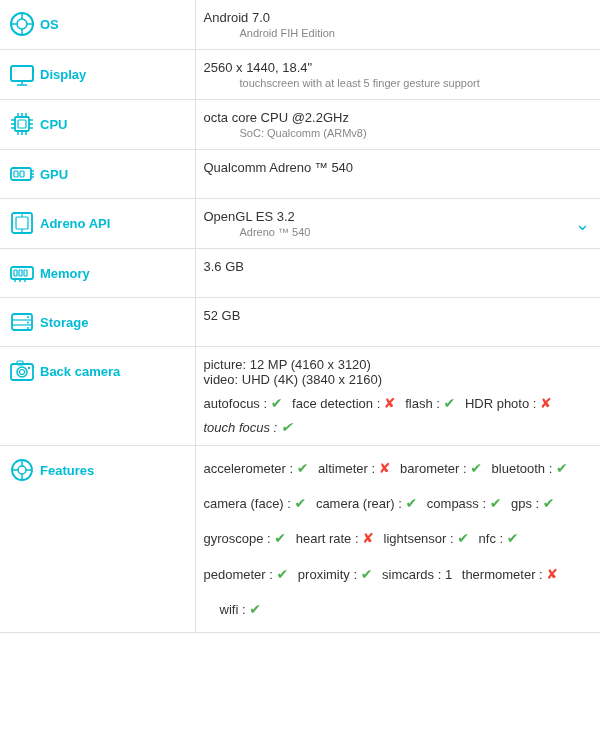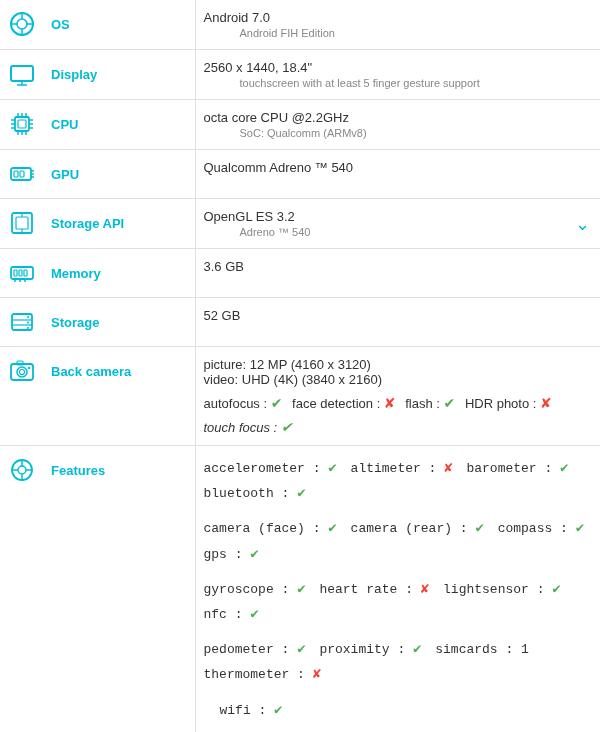--- a/index.html
+++ b/index.html
@@ -22,21 +22,21 @@
       vertical-align: top;
     }
     .label-cell {
       width: 195px;
       min-width: 195px;
       border-right: 1px solid #e0e0e0;
     }
     .label-inner {
       display: flex;
       align-items: center;
-      gap: 15px;
+      gap: 4px;
     }
     .icon {
       width: 28px;
       height: 28px;
       flex-shrink: 0;
       display: flex;
       align-items: center;
       justify-content: center;
     }
     .label-text {
@@ -66,21 +66,20 @@
       top: 50%;
       transform: translateY(-50%);
       color: #00bcd4;
       font-size: 18px;
     }
     .check { color: #4caf50; font-size: 14px; }
     .cross { color: #f44336; font-size: 14px; }
     .feature-line {
       margin-bottom: 10px;
       line-height: 1.8;
-      font-family: Liberation Mono, monospace;
     }
     .feature-line:last-child { margin-bottom: 0; margin-left: 16px; }
     .feat-item {
       display: inline;
       margin-right: 6px;
       white-space: nowrap;
     }
     svg { display: block; }
   </style>
 </head>
@@ -185,21 +184,21 @@
         <td class="label-cell">
     <div class="label-inner">
       <span class="icon">
               <svg width="26" height="26" viewBox="0 0 26 26" fill="none">
       <rect x="3" y="3" width="20" height="20" rx="2" stroke="#00bcd4" stroke-width="1.8"></rect>
       <rect x="7" y="7" width="12" height="12" rx="1" stroke="#00bcd4" stroke-width="1.2"></rect>
       <line x1="13" y1="3" x2="13" y2="7" stroke="#00bcd4" stroke-width="1.2"></line>
       <line x1="13" y1="19" x2="13" y2="23" stroke="#00bcd4" stroke-width="1.2"></line>
     </svg>
             </span>
-      <span class="label-text">Storage API</span>
+      <span class="label-text">Adreno API</span>
     </div>
   </td>
         <td class="value-cell">
       <div class="value-main">OpenGL ES 3.2</div>
       <div class="value-sub">Adreno ™ 540</div>
       <span class="chevron">⌄</span>
     </td>
       </tr>
       <tr>
         <td class="label-cell">

